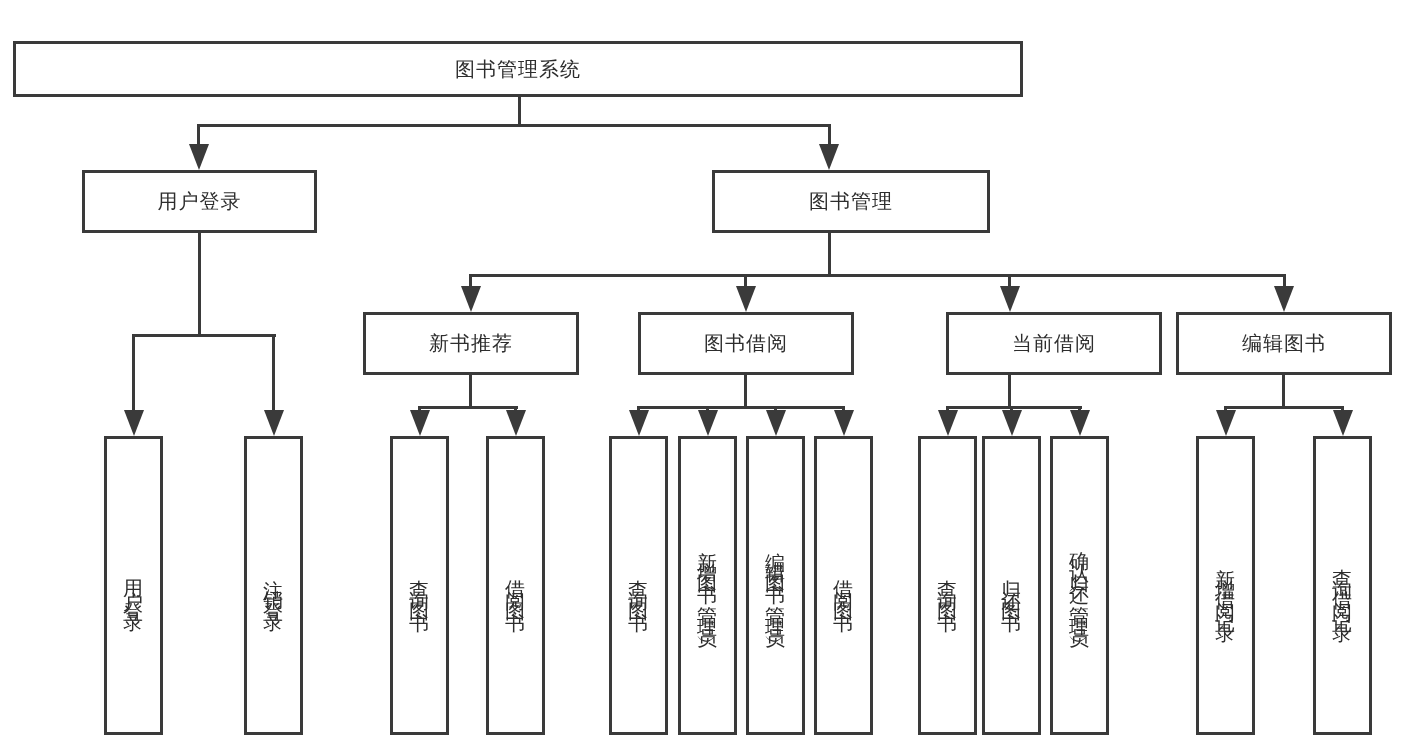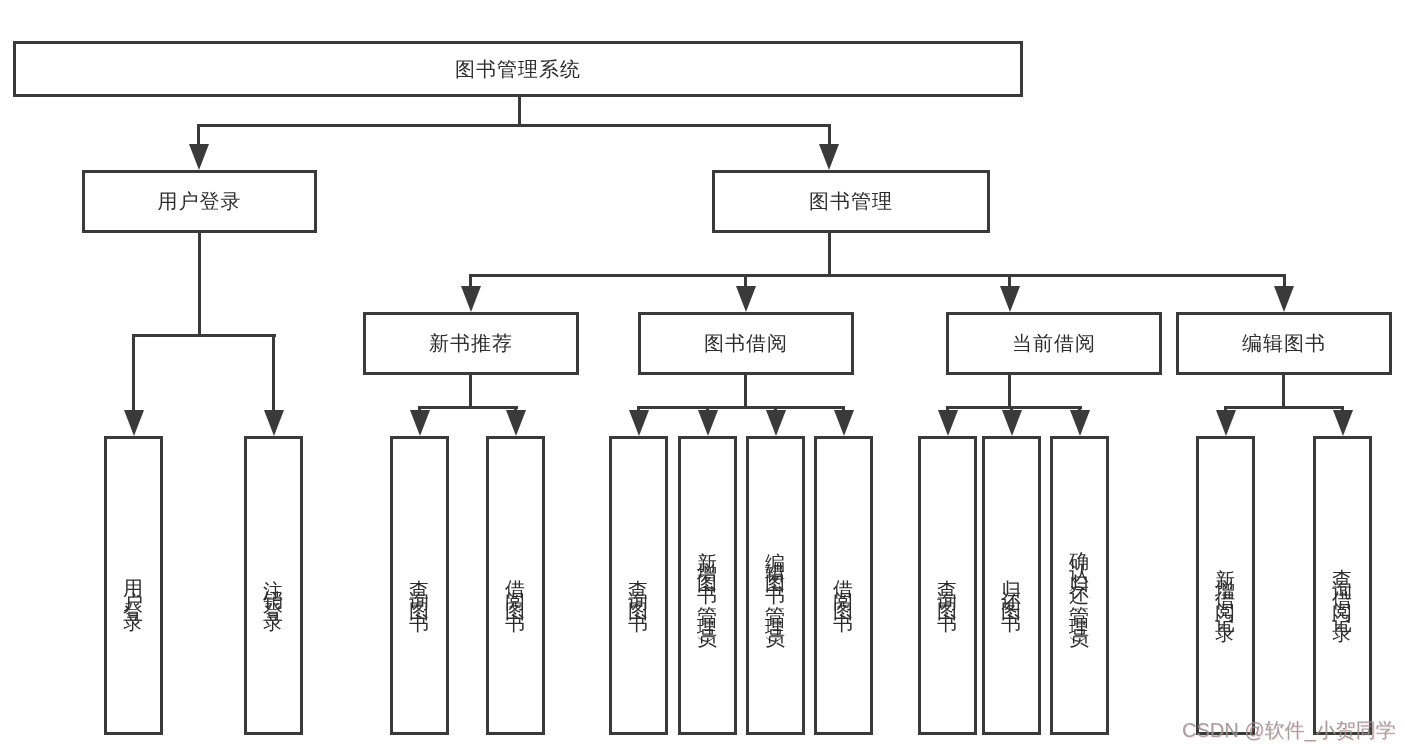--- a/index.html
+++ b/index.html
@@ -163,15 +163,14 @@
     <span class="vtext">确认归还（管理员）</span>
   </div>
 
   <div class="node leaf" style="left:1196px;">
     <span class="vtext">新增借阅记录</span>
   </div>
   <div class="node leaf" style="left:1313px;">
     <span class="vtext">查询借阅记录</span>
   </div>
 
-  <div id="watermark">CSDN @软件_小贺同学</div>
 
 </div>
 
 </body></html>

